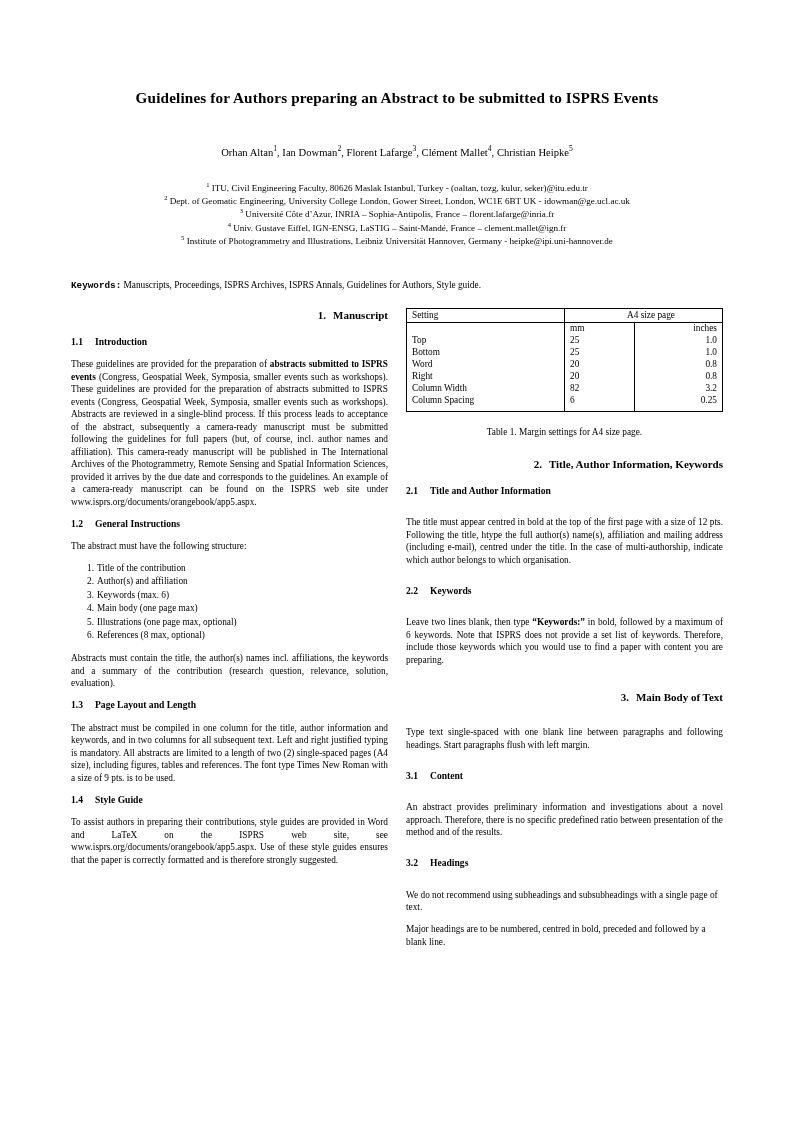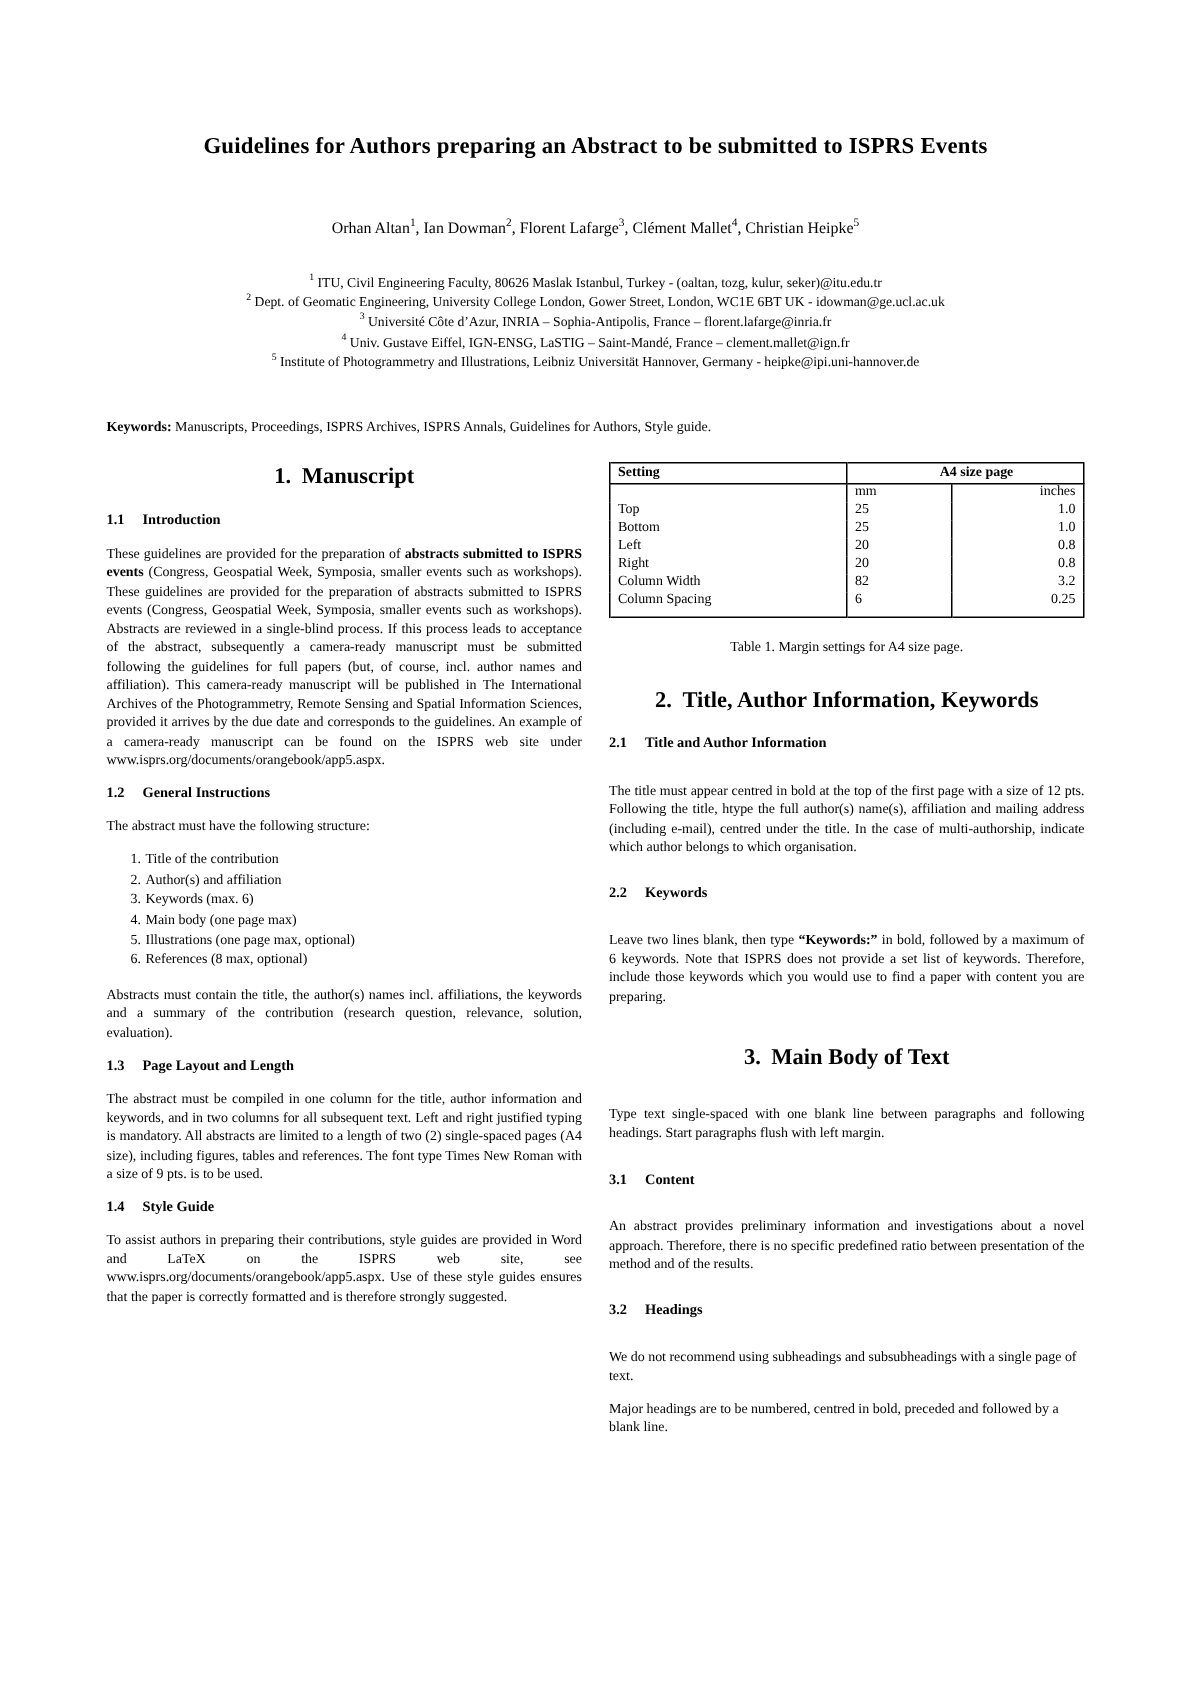--- a/index.html
+++ b/index.html
@@ -43,21 +43,21 @@
     line-height: 1.47;
     margin-top: 22px;
   }
   .affil-line { white-space: nowrap; }
   sup { font-size: 0.72em; vertical-align: super; line-height: 0; }
   .keywords {
     font-size: 9.3px;
     margin-top: 30px;
     line-height: 1.3;
   }
-  .keywords b { font-weight: bold; }
+  .keywords b { font-weight: bold; font-family: Liberation Mono, monospace; }
 
   
   .columns {
     position: absolute;
     top: 308px;
     left: 0;
     width: 652px;
     display: flex;
     gap: 18px;
   }
@@ -67,23 +67,23 @@
     line-height: 1.345;
     text-align: justify;
     text-justify: inter-word;
   }
   .col p {
     margin: 0 0 9.5px 0;
     text-align: justify;
   }
   .col p.nojust { text-align: left; }
   .h1 {
-    text-align: center;
+    text-align: right;
     font-weight: bold;
-    font-size: 15px;
+    font-size: 11px;
     margin: 0 0 13px 0;
   }
   .h1 .num { margin-right: 7px; }
   .h2 {
     font-weight: bold;
     font-size: 9.6px;
     margin: 0 0 9.5px 0;
     text-align: left;
   }
   .h2 .num {
@@ -125,21 +125,21 @@
     border-right: 1px solid #000;
     padding: 0px 5px;
     font-weight: normal;
     line-height: 1.285;
   }
   table.margins .rowline td { border-bottom: 1px solid #000; }
   table.margins .c-setting { text-align: left; width: 50%; }
   table.margins .c-mm { text-align: left; width: 22%; }
   table.margins .c-in { text-align: right; width: 28%; }
   table.margins .span2 { text-align: center; padding-left: 20px; }
-  table.margins tr.first td { padding-top: 1px; font-weight: bold; }
+  table.margins tr.first td { padding-top: 1px; }
   table.margins tr.pad-bot td { padding-bottom: 4px; }
   .table-caption {
     text-align: center;
     font-size: 9.3px;
     margin-top: 14px;
   }
 </style>
 </head>
 <body>
 
@@ -214,21 +214,21 @@
             <td class="c-setting">Top</td>
             <td class="c-mm">25</td>
             <td class="c-in">1.0</td>
           </tr>
           <tr>
             <td class="c-setting">Bottom</td>
             <td class="c-mm">25</td>
             <td class="c-in">1.0</td>
           </tr>
           <tr>
-            <td class="c-setting">Left</td>
+            <td class="c-setting">Word</td>
             <td class="c-mm">20</td>
             <td class="c-in">0.8</td>
           </tr>
           <tr>
             <td class="c-setting">Right</td>
             <td class="c-mm">20</td>
             <td class="c-in">0.8</td>
           </tr>
           <tr>
             <td class="c-setting">Column Width</td>

